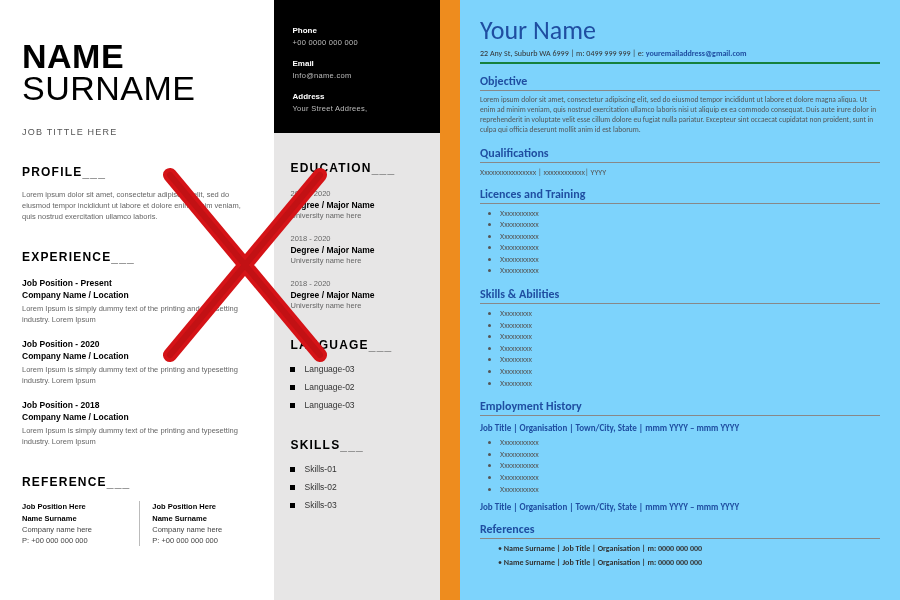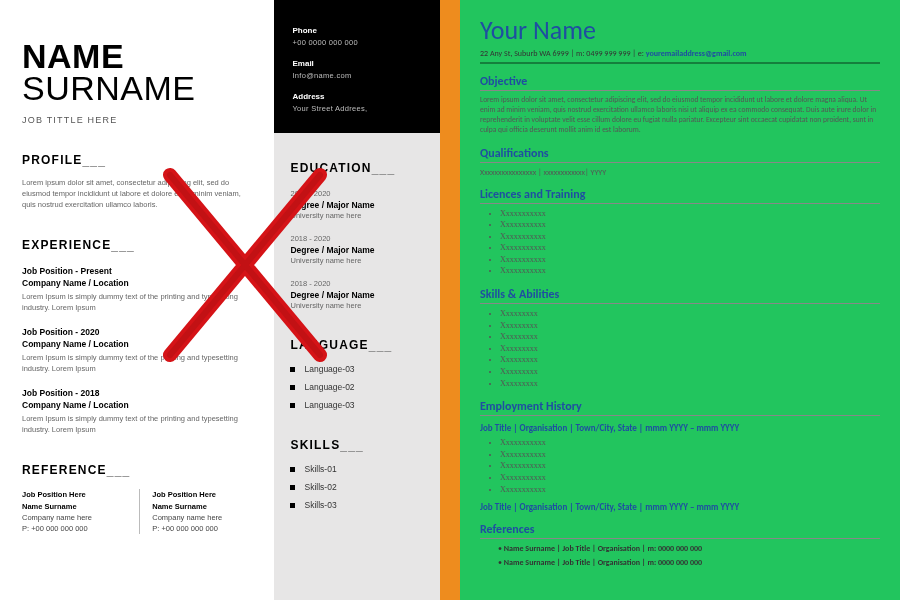--- a/index.html
+++ b/index.html
@@ -5,21 +5,21 @@
   * { box-sizing: border-box; margin: 0; padding: 0; }
   body { width: 900px; height: 600px; overflow: hidden; font-family: Arial, Helvetica, sans-serif; background: #fff; display: flex; position: relative; }
   .left-panel { width: 440px; height: 600px; background: #fff; display: flex; position: relative; }
   .left-main { width: 312px; padding: 40px 18px 10px 22px; }
   .left-side { width: 192px; background: #e7e6e6; position: relative; }
   .blackbox { background: #000; color: #fff; padding: 26px 18px 20px 18px; }
   .blackbox .lbl { font-size: 8px; font-weight: 600; margin-bottom: 3px; }
   .blackbox .val { font-size: 7.5px; color: #bdbdbd; margin-bottom: 12px; letter-spacing: .3px; }
   .name-first { font-size: 34px; font-weight: 800; letter-spacing: .5px; line-height: .95; }
   .name-last  { font-size: 34px; font-weight: 400; letter-spacing: .5px; line-height: .95; }
-  .job-title  { font-size: 9px; letter-spacing: 1.2px; margin-top: 10px; color:#555; font-weight:500; }
+  .job-title  { font-size: 9px; letter-spacing: 1.2px; margin-top: 22px; color:#555; font-weight:500; }
   .sect-h { font-size: 12px; font-weight: 800; letter-spacing: 1.2px; margin-top: 28px; }
   .sect-h .dash { color:#888; font-weight:400; }
   .body-text { font-size: 7.5px; color:#666; line-height:1.5; margin-top:10px; }
   .job-line1 { font-size:8.5px; font-weight:700; margin-top:14px; }
   .job-line2 { font-size:8.5px; font-weight:700; margin-top:2px; }
   .job-desc  { font-size:7.5px; color:#666; line-height:1.4; margin-top:4px; max-width:220px;}
   .ref-cols { display:flex; margin-top:12px; }
   .ref-col { flex:0 0 50%; font-size:7.5px; line-height:1.5; color:#444; padding-right:8px;}
   .ref-col .rp { font-weight:700; color:#000;}
   .ref-col + .ref-col { border-left:1px solid #bbb; padding-left:12px;}
@@ -27,28 +27,28 @@
   .edu-item { margin-top:14px;}
   .edu-item .yrs{font-size:7.5px;color:#666;}
   .edu-item .deg{font-size:8.5px;font-weight:700;margin-top:2px;}
   .edu-item .uni{font-size:7.5px;color:#666;margin-top:1px;}
   .sq-list { margin-top:12px; }
   .sq-list li { list-style:none; font-size:8.5px; color:#333; margin-top:8px; position:relative; padding-left:14px;}
   .sq-list li::before{content:"";position:absolute;left:0;top:3px;width:5px;height:5px;background:#000;}
 
   .divider { width: 20px; background: #ee8c1e; }
 
-  .right-panel { flex:1; background:#22c55e; padding: 14px 20px 10px 20px; font-family: Calibri, Arial, sans-serif; position:relative;}
+  .right-panel { flex:1; background:#7dd3fc; padding: 14px 20px 10px 20px; font-family: Calibri, Arial, sans-serif; position:relative;}
   .r-name { font-size: 26px; color:#1f4ea1; font-weight:400; }
   .r-addr { font-size: 8px; color:#333; margin-top:2px; padding-bottom:4px; border-bottom:2px solid #15803d;}
   .r-addr .mail {color:#1f4ea1; font-weight:600;}
   .r-h { font-size:12px; color:#1f4ea1; font-weight:700; margin-top:10px; border-bottom:1px solid #888; padding-bottom:2px;}
   .r-body { font-size:7.5px; color:#555; line-height:1.35; margin-top:4px;}
   .r-line { font-size:8px; color:#555; margin-top:4px;}
-  .r-ul { margin:4px 0 0 20px;font-family:Liberation Serif, serif;}
+  .r-ul { margin:4px 0 0 20px;}
   .r-ul li {font-size:8px;color:#555;line-height:1.45;}
   .r-sub { font-size:9px; color:#1f4ea1; font-weight:700; margin-top:6px;}
   .r-refline{font-size:8px;color:#333;margin:4px 0 0 18px;}
   .r-refline b{font-weight:700;}
 
   .cross-mark, .check-mark { position:absolute; pointer-events:none;}
   .cross-mark { left:155px; top:160px; width:180px; height:210px;}
 </style>
 </head>
 <body>

